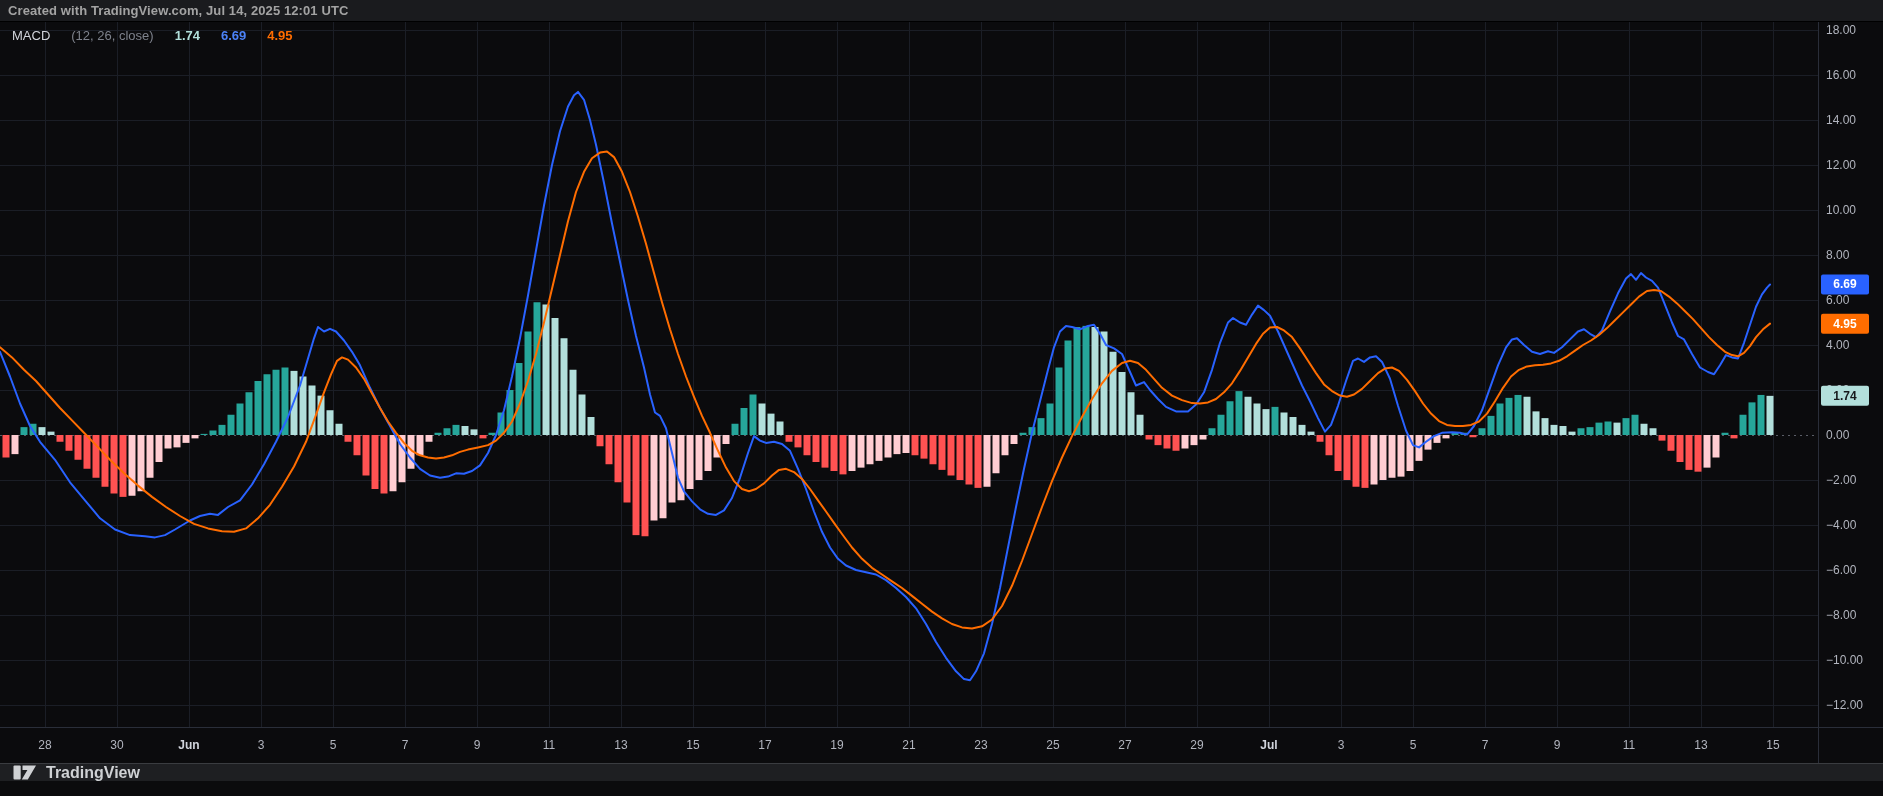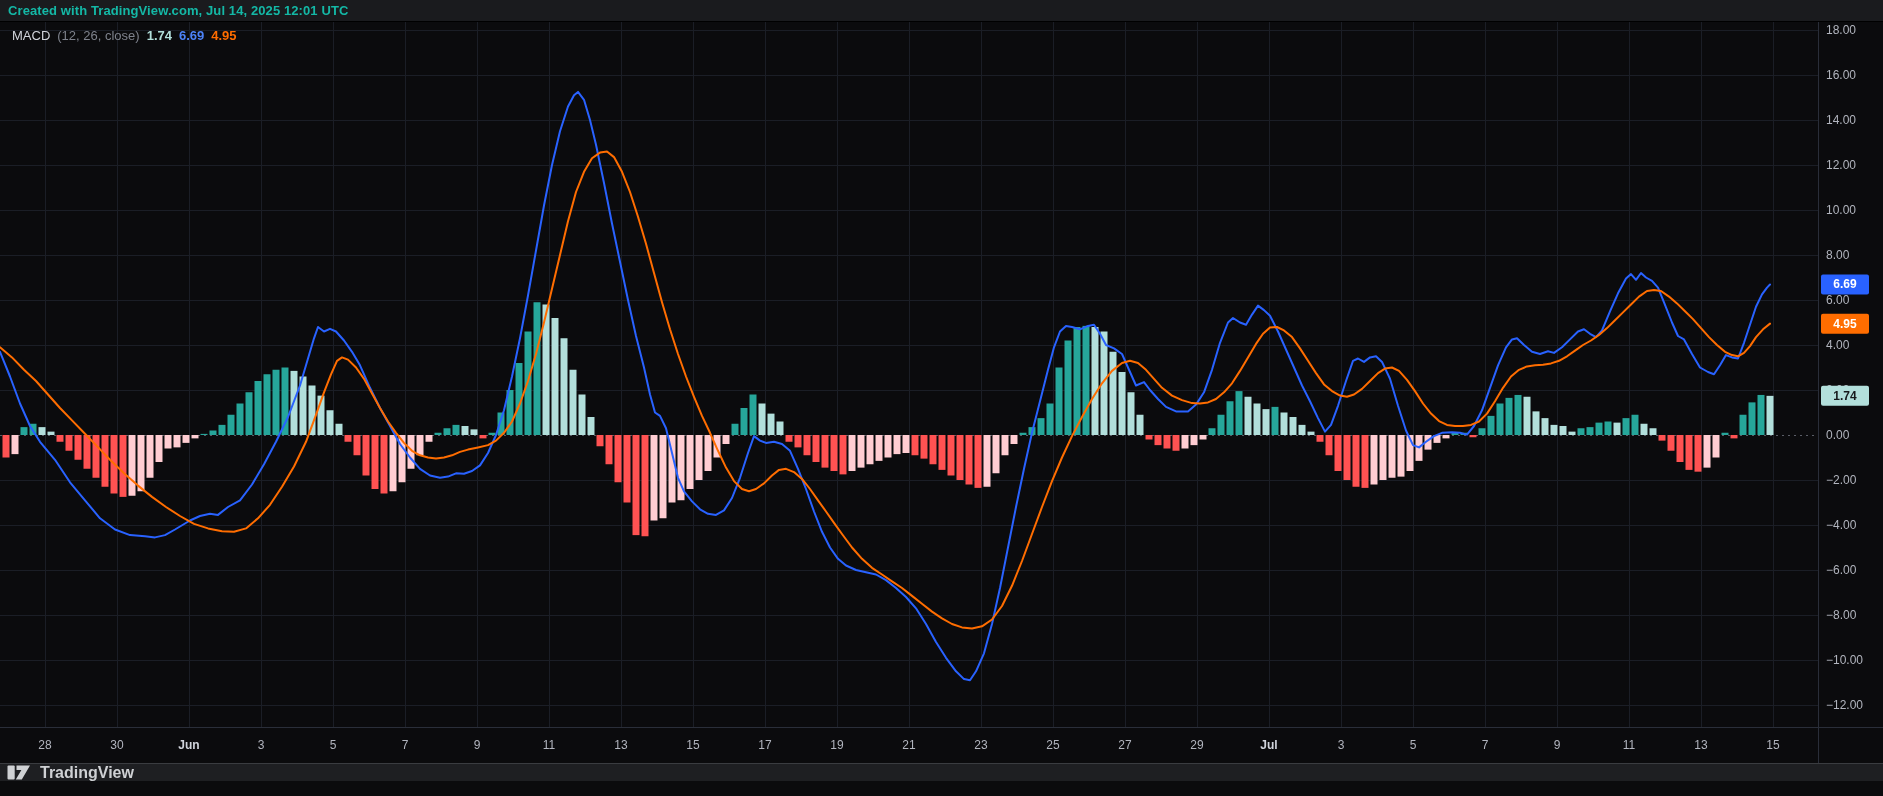--- a/index.html
+++ b/index.html
@@ -5,33 +5,33 @@
   html,body{margin:0;padding:0;background:#0b0b0d;}
   body{font-family:"Liberation Sans", sans-serif; width:1883px; height:796px; position:relative; overflow:hidden;}
   #stage{position:absolute;inset:0;}
   svg text{user-select:none;}
   #topbar{
     position:absolute;left:0;top:0;width:1883px;height:22px;
     background:#1a1b1e;border-bottom:1px solid #000;
     display:flex;align-items:center;box-sizing:border-box;padding-left:8px;
     z-index:5;
   }
-  #topbar .title{font-size:13px;font-weight:bold;color:#14b8a6;letter-spacing:.1px;}
+  #topbar .title{font-size:13px;font-weight:bold;color:#a3a3a3;letter-spacing:.1px;}
   #legend{
     position:absolute;left:12px;top:28px;z-index:4;
-    display:flex;align-items:baseline;gap:7px;font-size:13px;
+    display:flex;align-items:baseline;gap:21px;font-size:13px;
   }
   #legend .ind-name{color:#d1d4dc;}
   #legend .ind-params{color:#7e828c;text-align:center;}
   #legend .val{font-weight:bold;}
   #chart-svg{position:absolute;left:0;top:0;z-index:1;}
   #bottombar{
     position:absolute;left:0;top:763px;width:1883px;height:18px;
     background:#1e1f22;border-top:1px solid #3a3c40;box-sizing:border-box;
-    display:flex;align-items:center;padding-left:7px;gap:8px;z-index:5;
+    display:flex;align-items:center;padding-left:13px;gap:8px;z-index:5;
   }
   #bottombar .brand{font-size:16px;font-weight:bold;color:#cfd1d4;}
 </style>
 </head>
 <body>
 
 <div id="stage">
   <svg id="chart-svg" width="1883" height="796">
       <rect x="0" y="0" width="1883" height="796" fill="#0b0b0d"></rect>
       <line x1="0" y1="30.5" x2="1818" y2="30.5" stroke="#1b1e26" stroke-width="1"></line>

